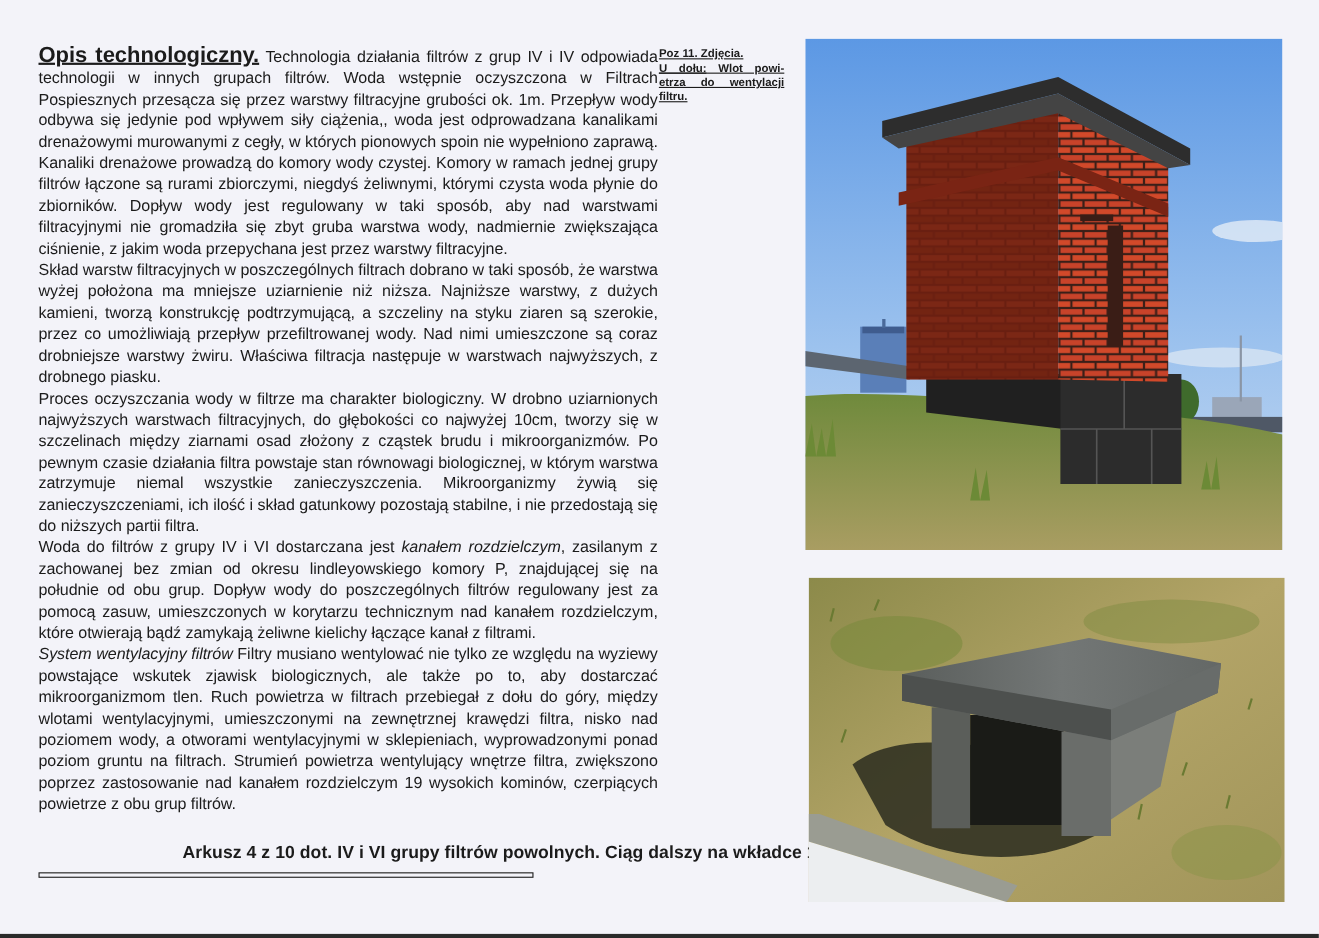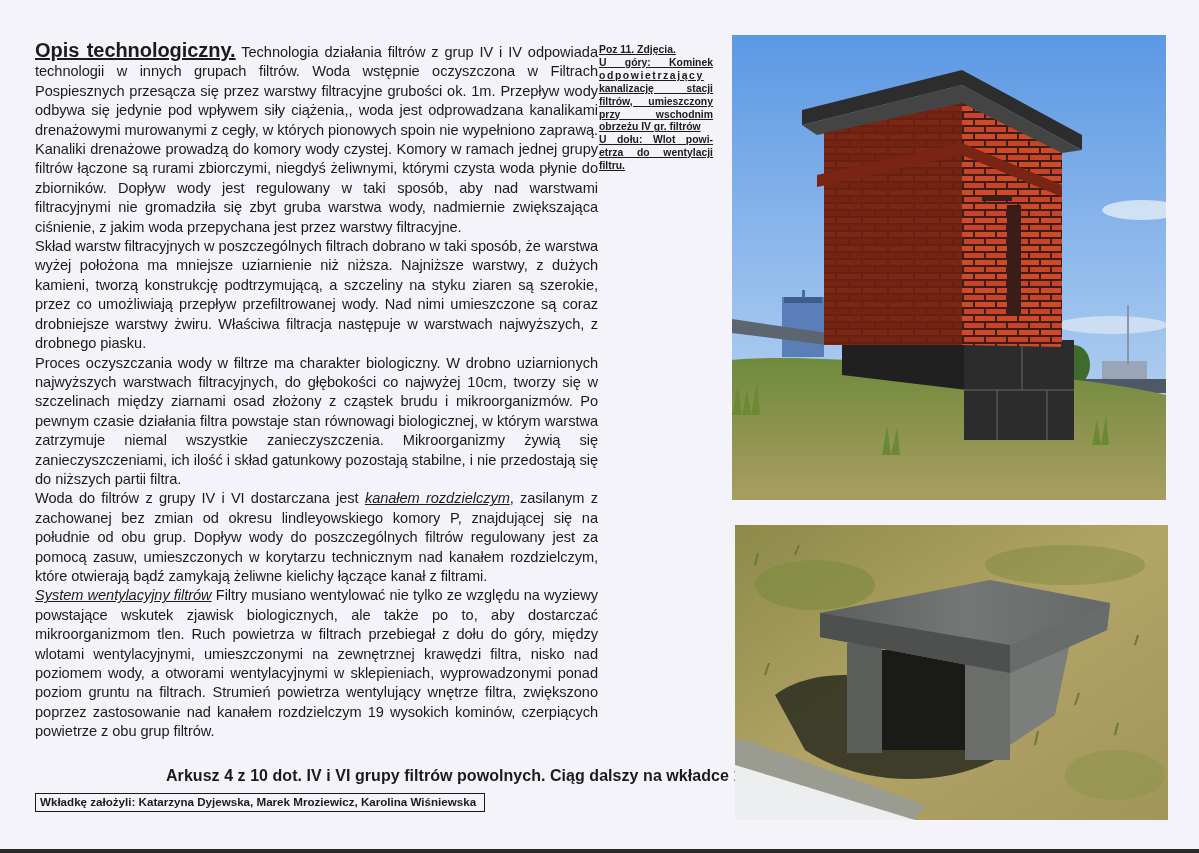--- a/index.html
+++ b/index.html
@@ -10,21 +10,21 @@
     color:#1b1b1b;
   }
   .bottom-band { position:absolute; left:0; right:0; bottom:0; height:4px; background:#2a2a2a; }
   .main-text {
     position:absolute; left:35px; top:41px; width:563px;
     font-size:14.6px; line-height:19.4px; text-align:justify;
     letter-spacing:-0.05px;
   }
   .main-text p { margin:0; }
   .lead { font-weight:bold; text-decoration:underline; font-size:20px; }
-  .ital-u { font-style:italic; text-decoration:underline; }
+  .ital-u { font-style:italic; }
   .sheet-note {
     position:absolute; left:166px; top:767px; font-size:16px; font-weight:bold;
     letter-spacing:0.05px;
   }
   .authors-box {
     position:absolute; left:35px; top:793px; width:440px;
     border:1.5px solid #1a1a1a; padding:1px 4px 2px 4px;
     font-size:11.6px; font-weight:bold; line-height:14px;
   }
   .caption {
@@ -45,26 +45,24 @@
   <p><span class="lead">Opis technologiczny.</span><span> Technologia działania filtrów z grup IV i IV odpowiada technologii w innych grupach filtrów. Woda wstępnie oczyszczona w Filtrach Pospiesznych przesącza się przez warstwy filtracyjne grubości ok. 1m. Przepływ wody  odbywa się jedynie pod wpływem siły ciążenia,, woda jest odprowadzana kanalikami drenażowymi murowanymi z cegły, w których pionowych spoin nie wypełniono zaprawą. Kanaliki drenażowe prowadzą do komory wody czystej. Komory w ramach jednej grupy filtrów łączone są rurami zbiorczymi, niegdyś żeliwnymi, którymi czysta woda płynie do zbiorników. Dopływ wody jest regulowany w taki sposób, aby nad warstwami filtracyjnymi nie gromadziła się zbyt gruba warstwa wody, nadmiernie zwiększająca ciśnienie, z jakim woda przepychana jest przez warstwy filtracyjne.</span></p>
   <p>Skład warstw filtracyjnych w poszczególnych filtrach dobrano w taki sposób, że warstwa wyżej położona ma mniejsze uziarnienie niż niższa. Najniższe warstwy, z dużych kamieni, tworzą konstrukcję podtrzymującą, a szczeliny na styku ziaren są szerokie, przez co umożliwiają przepływ przefiltrowanej wody. Nad nimi umieszczone są coraz drobniejsze warstwy żwiru. Właściwa filtracja następuje w warstwach najwyższych,  z drobnego piasku.</p>
   <p>Proces oczyszczania wody w filtrze ma charakter biologiczny. W drobno uziarnionych najwyższych warstwach filtracyjnych, do głębokości co najwyżej 10cm, tworzy się w szczelinach między ziarnami osad złożony z cząstek brudu i mikroorganizmów. Po pewnym czasie działania filtra powstaje stan równowagi biologicznej, w którym warstwa zatrzymuje niemal wszystkie zanieczyszczenia. Mikroorganizmy żywią się zanieczyszczeniami, ich ilość i skład gatunkowy pozostają stabilne, i nie przedostają się do niższych partii filtra.</p>
   <p><span>Woda do filtrów z grupy IV i VI dostarczana jest </span><span class="ital-u">kanałem rozdzielczym</span><span>, zasilanym z zachowanej bez zmian od okresu lindleyowskiego komory P, znajdującej się na południe od obu grup. Dopływ wody do poszczególnych filtrów regulowany jest za pomocą zasuw, umieszczonych w korytarzu technicznym nad kanałem rozdzielczym, które otwierają bądź zamykają żeliwne kielichy łączące kanał z filtrami.</span></p>
   <p><span class="ital-u">System wentylacyjny filtrów</span><span> Filtry musiano wentylować nie tylko ze względu na wyziewy powstające wskutek zjawisk biologicznych, ale także po to, aby dostarczać mikroorganizmom tlen. Ruch powietrza w filtrach przebiegał z dołu do góry, między wlotami wentylacyjnymi, umieszczonymi na zewnętrznej krawędzi filtra, nisko nad poziomem wody, a otworami wentylacyjnymi w sklepieniach, wyprowadzonymi ponad poziom gruntu na filtrach. Strumień powietrza wentylujący wnętrze filtra, zwiększono poprzez zastosowanie nad kanałem rozdzielczym 19 wysokich kominów, czerpiących powietrze z obu grup filtrów.</span></p>
 </div>
 
 <div class="sheet-note">Arkusz 4 z 10 dot. IV i VI grupy filtrów powolnych. Ciąg dalszy na wkładce 12 c.</div>
 
 <div class="authors-box">
-  <div>Wkładkę założyli: Katarzyna Dyjewska, Marek Mroziewicz, Karolina Wiśniewska</div>
 </div>
 
 <div class="caption">
   <div>Poz 11. Zdjęcia.</div>
-  <div><span class="u">U góry:</span><span> Kominek </span><span class="spaced">odpowietrzający</span><span> kanalizację stacji filtrów, umieszczony przy wschodnim obrzeżu IV gr. filtrów</span></div>
   <div><span class="u">U dołu:</span><span> Wlot powi-etrza do wentylacji filtru.</span></div>
 </div>
 
 <div class="photo" id="photo-top">
   <svg width="434" height="465" viewBox="0 0 434 465">
     <defs>
       <linearGradient id="sky" x1="0" y1="0" x2="0" y2="1">
         <stop offset="0" stop-color="#5c98e4"></stop>
         <stop offset="0.6" stop-color="#9cc2ee"></stop>
         <stop offset="1" stop-color="#c6d9f0"></stop>

